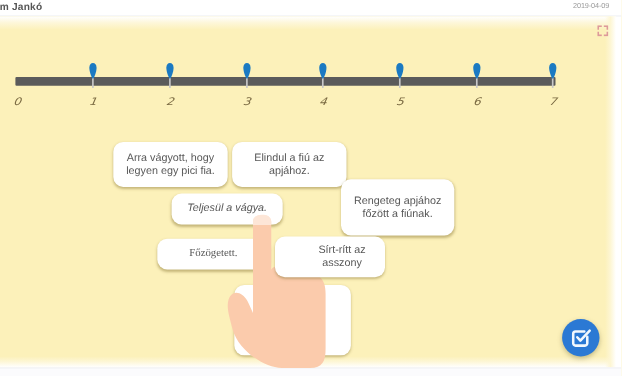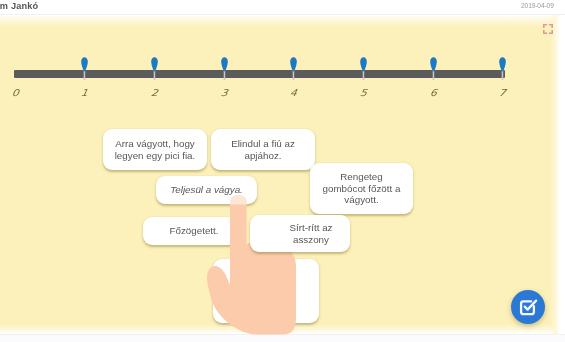--- a/index.html
+++ b/index.html
@@ -114,27 +114,27 @@
         </svg></div>
     </div>
   <div id="cards">
       <div class="card" style="left: 103px; top: 129px; width: 104px; height: 41px; z-index: 2;">
         <span style="width: 90px;">Arra vágyott, hogy legyen egy pici fia.</span>
       </div>
       <div class="card" style="left: 211px; top: 129px; width: 104px; height: 41px; z-index: 2;">
         <span style="width: 74px;">Elindul a fiú az apjához.</span>
       </div>
       <div class="card" style="left: 310px; top: 163px; width: 103px; height: 51px; z-index: 2;">
-        <span style="width: 81px;">Rengeteg gombócot főzött a vágyott.</span>
+        <span style="width: 81px;">Rengeteg apjához főzött a fiúnak.</span>
       </div>
       <div class="card" style="left: 156px; top: 176px; width: 101px; height: 28px; z-index: 2;">
         <span style="width: 90px; font-style: italic;">Teljesül a vágya.</span>
       </div>
       <div class="card" style="left: 143px; top: 217px; width: 102px; height: 28px; z-index: 2;">
-        <span style="width: 90px;">Főzögetett.</span>
+        <span style="width: 90px; font-family: Liberation Serif, serif;">Főzögetett.</span>
       </div>
       <div class="card" style="left: 250px; top: 215px; width: 100px; height: 37px; z-index: 5; justify-content: flex-end;">
         <span style="width: 60px;">Sírt-rítt az asszony</span>
       </div>
       <div class="card" style="left: 213px; top: 259px; width: 106px; height: 64px; z-index: 1;">
         <span style="width: 90px;"></span>
       </div>
     </div>
   <div class="hand">
     <svg width="115" height="145" viewBox="0 0 115 145">

